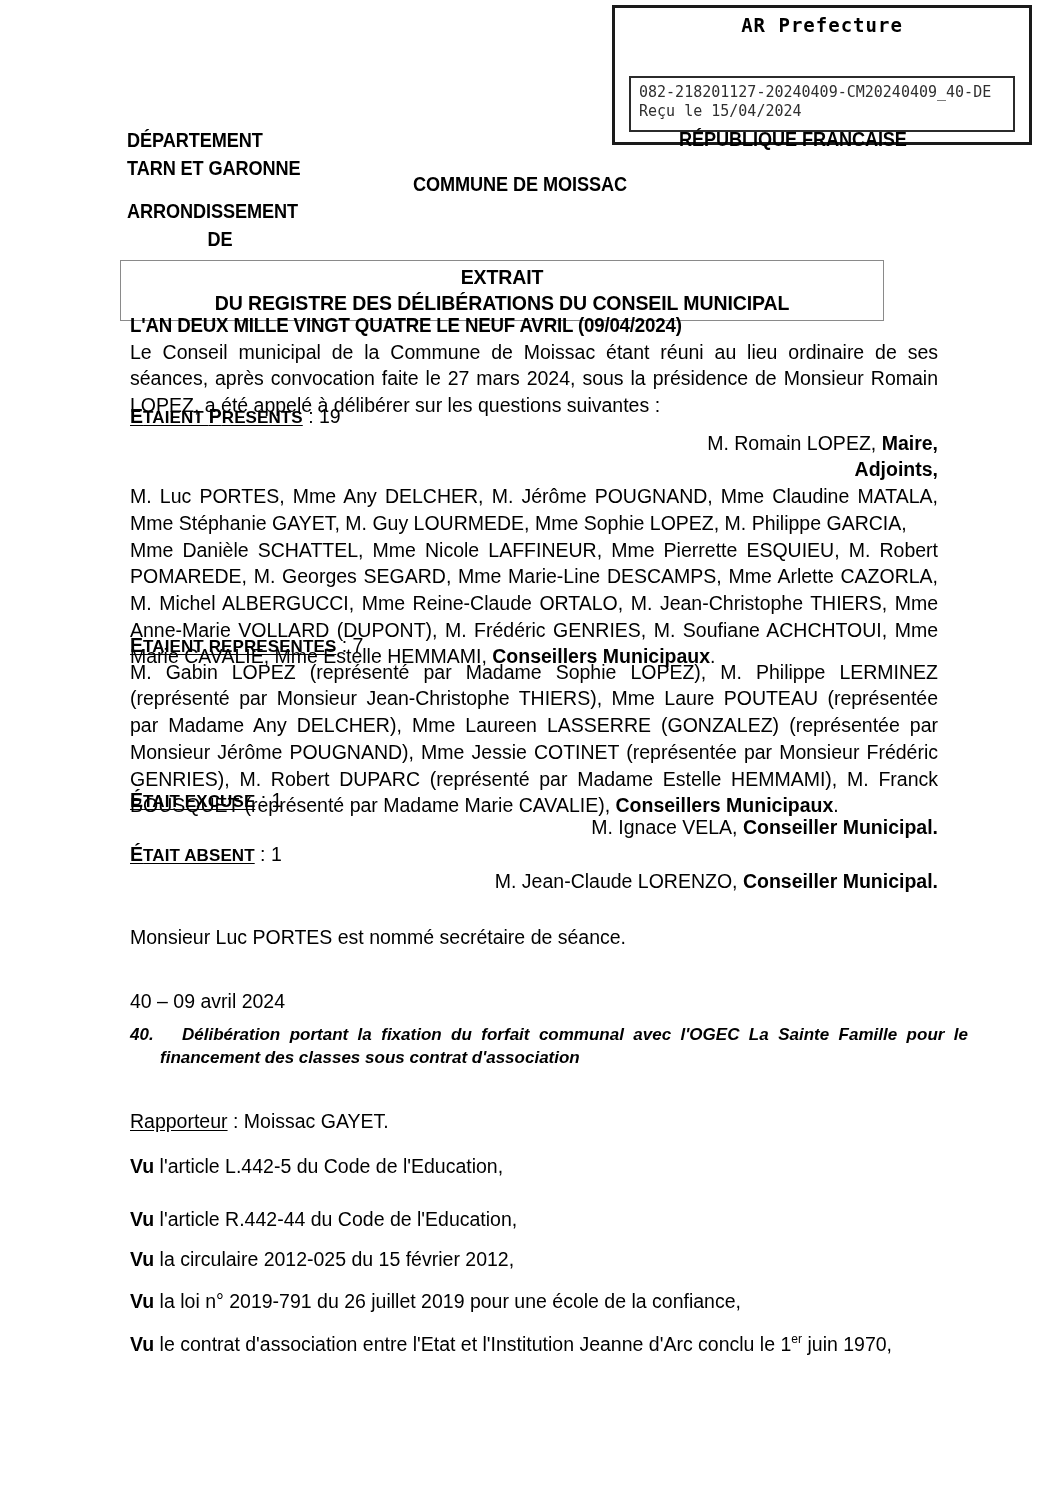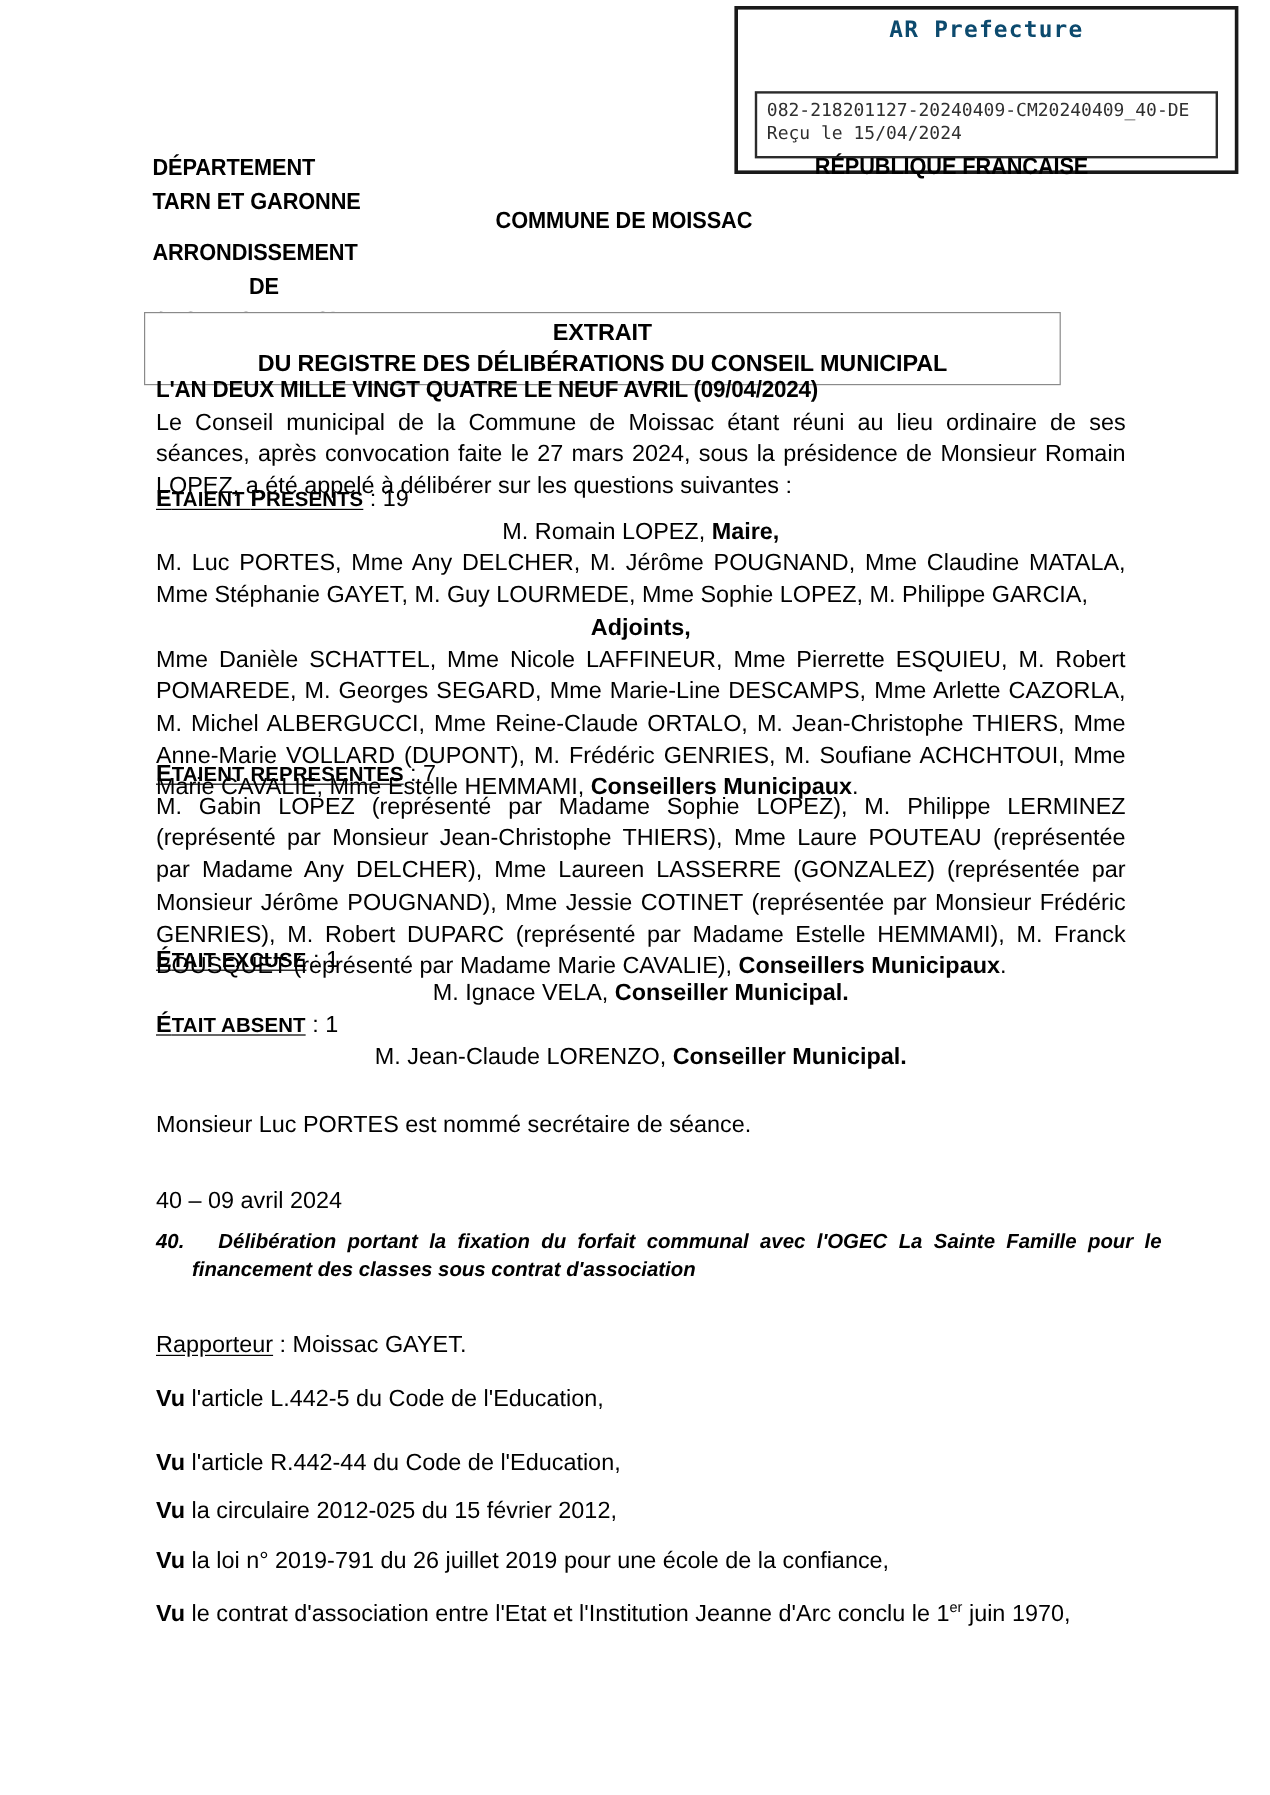--- a/index.html
+++ b/index.html
@@ -30,21 +30,21 @@
     background: #ffffff;
     padding: 6px 14px 10px 14px;
   }
   .ar-title {
     font-family: "DejaVu Sans Mono", monospace;
     font-weight: bold;
     font-size: 19px;
     text-align: center;
     letter-spacing: 1px;
     margin-bottom: 7px;
-    color: #0c4a6e;
+    color: #000000;
   }
   .ar-box {
     border: 2px solid #2b2b2b;
     padding: 5px 8px 9px 8px;
     background: #fff;
     margin-top: 40px;
   }
   .ar-line {
     font-family: "DejaVu Sans Mono", monospace;
     font-size: 15px;
@@ -116,21 +116,21 @@
     width: 808px;
     font-size: 19.5px;
     line-height: 1.37;
   }
   .lead-title {
     font-weight: bold;
     letter-spacing: -0.2px;
     transform: scaleX(0.96);
     transform-origin: left top;
   }
-  .para { text-align: center; }
+  .para { text-align: right; }
   .para.justified { text-align: justify; text-align-last: left; }
 
   .smallcaps-ul {
     font-weight: bold;
     text-decoration: underline;
     text-underline-offset: 2px;
     font-size: 17px;
     letter-spacing: 0.1px;
   }
   .smallcaps-ul .cap { font-size: 19.5px; }
@@ -200,22 +200,22 @@
   </div>
 
   <div class="body-block" style="top:312px;">
     <div class="lead-title">L'AN DEUX MILLE VINGT QUATRE LE NEUF AVRIL (09/04/2024)</div>
     <div class="para justified">Le Conseil municipal de la Commune de Moissac étant réuni au lieu ordinaire de ses séances, après convocation faite le 27 mars 2024, sous la présidence de Monsieur Romain LOPEZ, a été appelé à délibérer sur les questions suivantes :</div>
   </div>
 
   <div class="body-block" style="top:403px;">
     <div><span class="smallcaps-ul"><span class="cap">E</span><span>TAIENT </span><span class="cap">P</span><span>RESENTS</span></span><span> : 19</span></div>
     <div class="para"><span>M. Romain LOPEZ, </span><b>Maire,</b></div>
+    <div class="para"><b>Adjoints,</b></div>
     <div class="para justified">M. Luc PORTES, Mme Any DELCHER, M. Jérôme POUGNAND, Mme Claudine MATALA, Mme Stéphanie GAYET, M. Guy LOURMEDE, Mme Sophie LOPEZ, M. Philippe GARCIA,</div>
-    <div class="para"><b>Adjoints,</b></div>
     <div class="para justified"><span>Mme Danièle SCHATTEL, Mme Nicole LAFFINEUR, Mme Pierrette ESQUIEU, M. Robert POMAREDE, M. Georges SEGARD, Mme Marie-Line DESCAMPS, Mme Arlette CAZORLA, M. Michel ALBERGUCCI, Mme Reine-Claude ORTALO, M. Jean-Christophe THIERS, Mme Anne-Marie VOLLARD (DUPONT), M. Frédéric GENRIES, M. Soufiane ACHCHTOUI, Mme Marie CAVALIE, Mme Estelle HEMMAMI, </span><b>Conseillers Municipaux</b><span>.</span></div>
   </div>
 
   <div class="body-block" style="top:632px;">
     <div><span class="smallcaps-ul"><span class="cap">E</span><span>TAIENT REPRESENTES</span></span><span> : 7</span></div>
     <div class="para justified"><span>M. Gabin LOPEZ (représenté par Madame Sophie LOPEZ), M. Philippe LERMINEZ (représenté par Monsieur Jean-Christophe THIERS), Mme Laure POUTEAU (représentée par Madame Any DELCHER), Mme Laureen LASSERRE (GONZALEZ) (représentée par Monsieur Jérôme POUGNAND), Mme Jessie COTINET (représentée par Monsieur Frédéric GENRIES), M. Robert DUPARC (représenté par Madame Estelle HEMMAMI), M. Franck BOUSQUET (représenté par Madame Marie CAVALIE), </span><b>Conseillers Municipaux</b><span>.</span></div>
   </div>
 
   <div class="body-block" style="top:787px;">
     <div><span class="smallcaps-ul"><span class="cap">É</span><span>TAIT EXCUSE</span></span><span> : 1</span></div>

